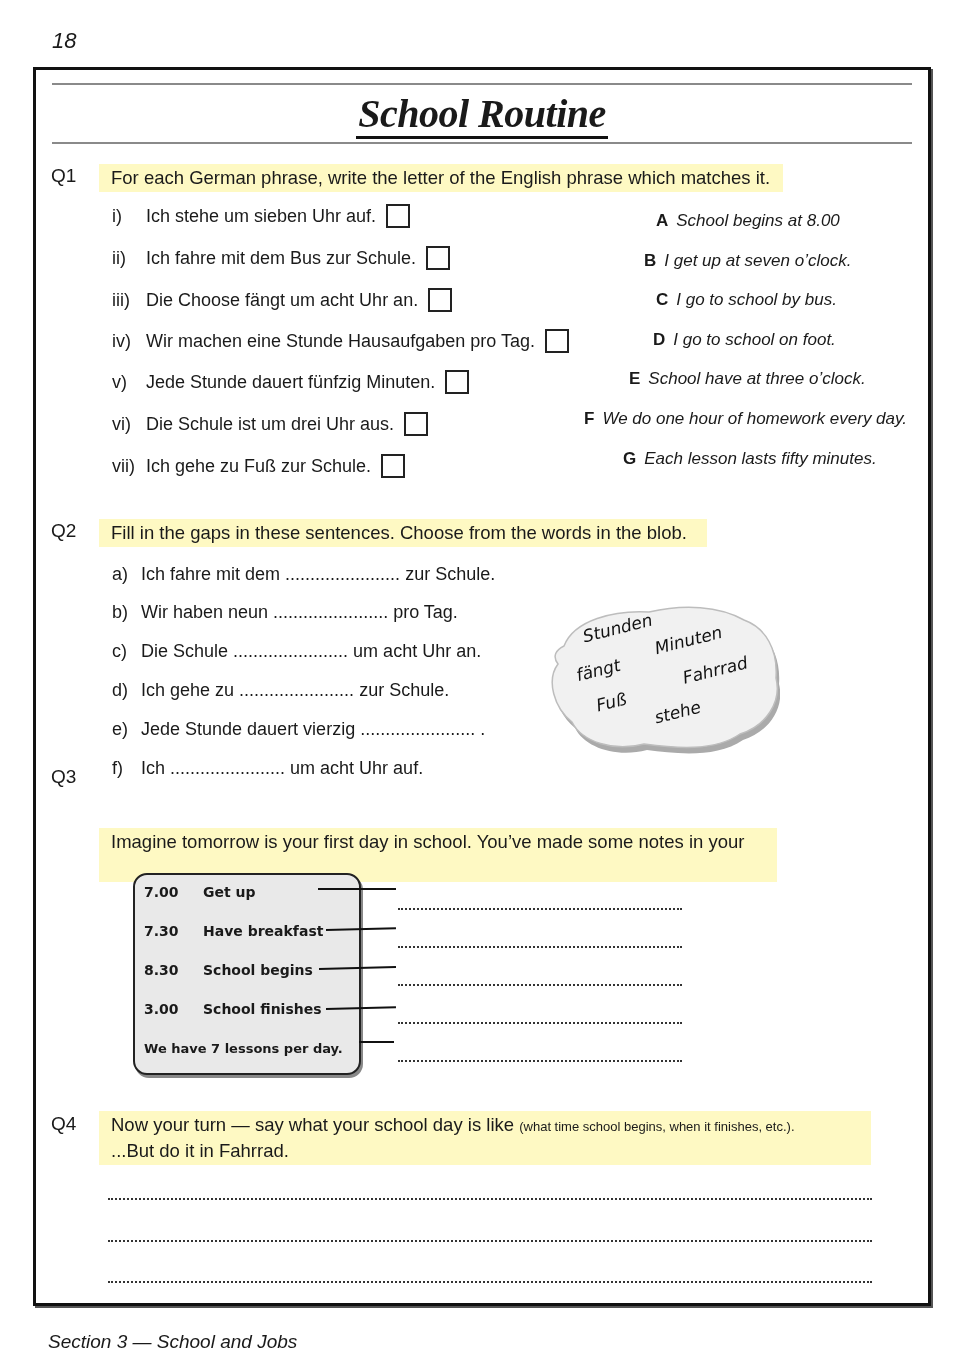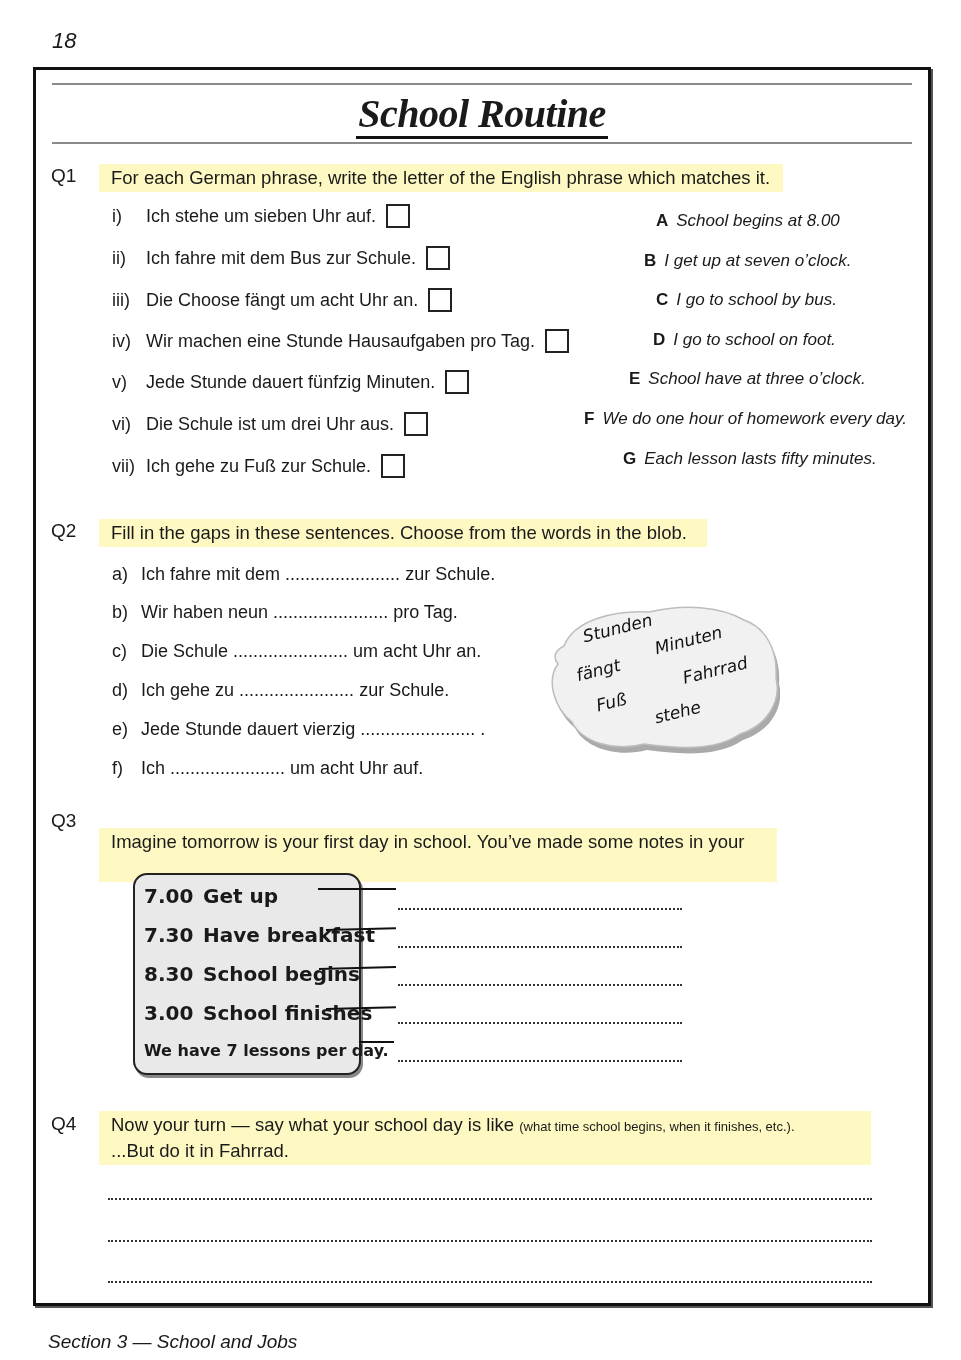--- a/index.html
+++ b/index.html
@@ -26,21 +26,21 @@
   .eng i { font-style:italic; }
   .gap-item { position:absolute; font-size:18px; white-space:nowrap; }
   .gap-item .lbl { display:inline-block; width:29px; }
   .blob { position:absolute; left:508px; top:528px; width:236px; height:160px; }
   .blob-word { position:absolute; font-family:"DejaVu Sans", sans-serif; font-size:17px;
                font-style:oblique; color:#111; white-space:nowrap; }
   .diary { position:absolute; left:97px; top:803px; width:228px; height:202px;
            background:#e9e9e9; border:2px solid #222; border-radius:14px;
            box-shadow:2px 3px 0 #888; box-sizing:border-box; }
   .diary-row { position:absolute; left:9px; font-family:"DejaVu Sans", sans-serif;
-               font-size:20px; font-weight:bold; white-space:nowrap; }
+               font-size:14px; font-weight:bold; white-space:nowrap; }
   .diary-row .time { display:inline-block; width:59px; }
   .connector { position:absolute; height:2px; background:#111; transform-origin:left center; }
   .dotline { position:absolute; border-bottom:2px dotted #333; height:0; }
   .footer { position:absolute; left:48px; top:1302px; font-size:19px; font-style:italic;margin-top:29px; }
 </style>
 </head>
 <body>
 
 <div class="page-number">18</div>
 
@@ -124,31 +124,31 @@
       <path d="M20,48 C30,22 70,12 105,14 C140,6 175,8 200,22 C222,30 234,52 232,80 C238,104 222,128 196,136 C170,154 130,150 100,146 C70,154 38,144 28,124 C10,110 2,82 14,66 C8,58 12,52 20,48 Z" fill="#f1f1f1" stroke="#bdbdbd" stroke-width="1.5"></path>
     </svg>
     <span class="blob-word" style="left:38px;top:20px;transform:rotate(-14deg)">Stunden</span>
     <span class="blob-word" style="left:110px;top:32px;transform:rotate(-14deg)">Minuten</span>
     <span class="blob-word" style="left:32px;top:62px;transform:rotate(-14deg)">fängt</span>
     <span class="blob-word" style="left:138px;top:62px;transform:rotate(-14deg)">Fahrrad</span>
     <span class="blob-word" style="left:52px;top:94px;transform:rotate(-14deg)">Fuß</span>
     <span class="blob-word" style="left:110px;top:104px;transform:rotate(-14deg)">stehe</span>
   </div>
 
-  <div class="qnum" style="left:15px;top:740px">Q3</div>
+  <div class="qnum" style="left:15px;top:696px">Q3</div>
   <div class="qbar" style="left:63px;top:758px;width:678px;height:54px">
     <div>Imagine tomorrow is your first day in school.  You’ve made some notes in your</div>
   </div>
 
   <div class="diary">
     <div class="diary-row" style="top:9px"><span class="time">7.00</span><span>Get up</span></div>
     <div class="diary-row" style="top:48px"><span class="time">7.30</span><span>Have breakfast</span></div>
     <div class="diary-row" style="top:87px"><span class="time">8.30</span><span>School begins</span></div>
     <div class="diary-row" style="top:126px"><span class="time">3.00</span><span>School finishes</span></div>
-    <div class="diary-row" style="top:166px;font-size:16px"><span>We have 7 lessons per day.</span></div>
+    <div class="diary-row" style="top:166px;font-size:13px"><span>We have 7 lessons per day.</span></div>
   </div>
 
   <div class="connector" style="left:282px;top:818px;width:78px"></div>
   <div class="connector" style="left:290px;top:859px;width:70px;transform:rotate(-1.5deg)"></div>
   <div class="connector" style="left:283px;top:898px;width:77px;transform:rotate(-1.5deg)"></div>
   <div class="connector" style="left:290px;top:938px;width:70px;transform:rotate(-1.5deg)"></div>
   <div class="connector" style="left:323px;top:971px;width:35px"></div>
 
   <div class="dotline" style="left:362px;top:838px;width:284px"></div>
   <div class="dotline" style="left:362px;top:876px;width:284px"></div>

